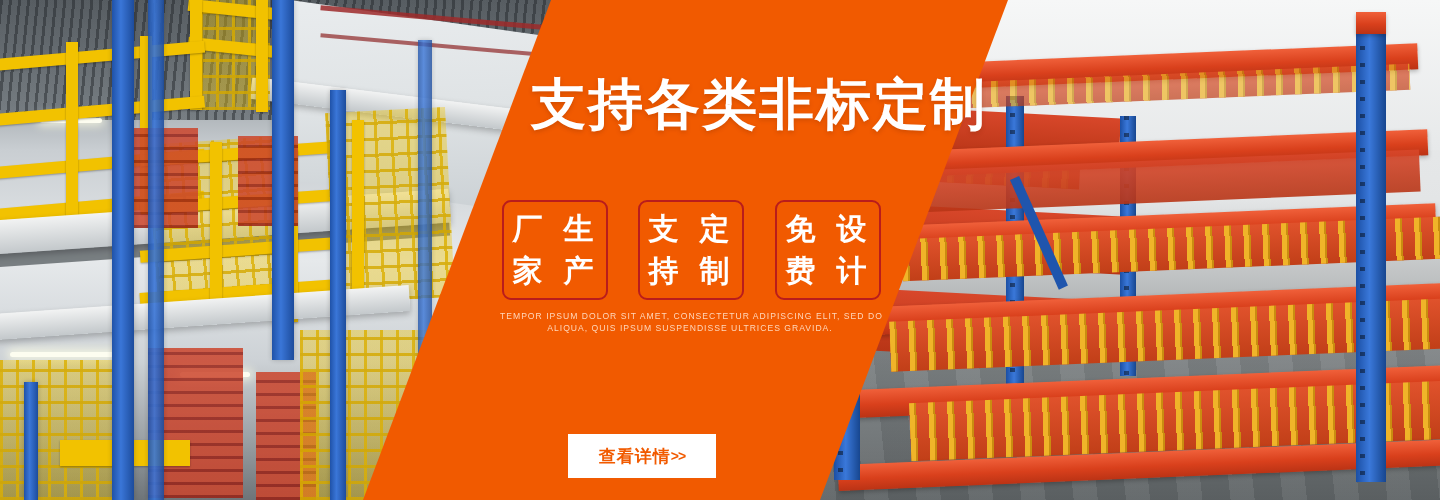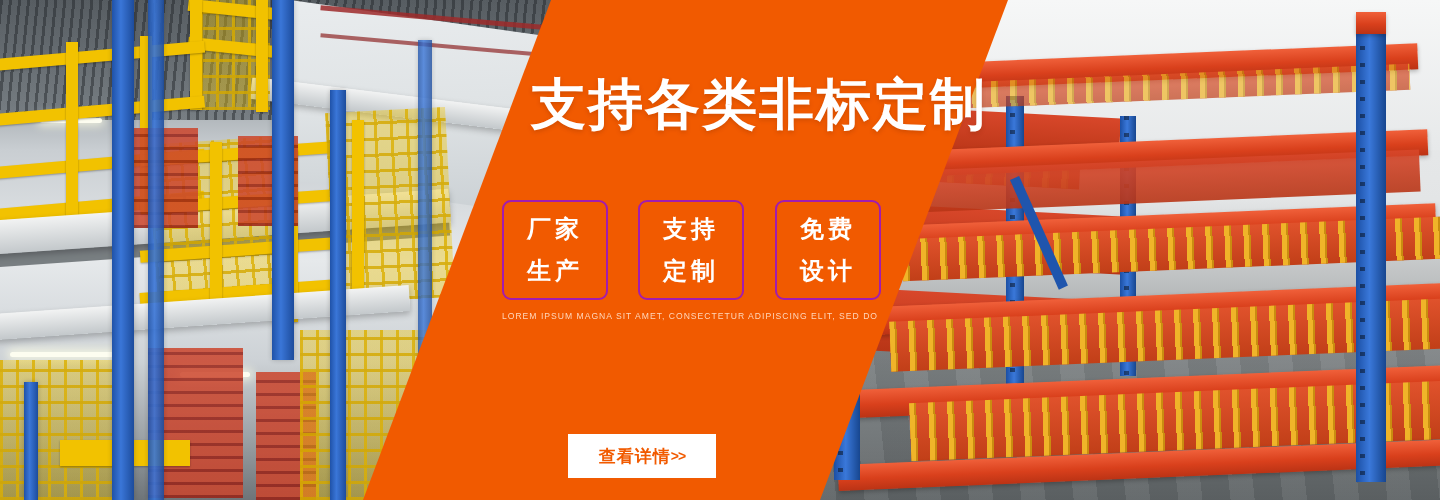--- a/index.html
+++ b/index.html
@@ -160,24 +160,24 @@
   }
   .subhead {
     position:absolute; left:533px; top:144px;
     font-size:25px; color:#ffffff; letter-spacing:5.3px;
     white-space:nowrap;
   }
 
   .badges { position:absolute; left:502px; top:200px; }
   .badge {
     position:absolute; top:0; width:106px; height:100px;
-    border:2px solid #a21caf; border-radius:9px;
-    color:#ffffff; font-size:24px; font-weight:bold;
+    border:2px solid #b91c1c; border-radius:9px;
+    color:#ffffff; font-size:30px; font-weight:bold;
     line-height:42px; letter-spacing:4px;
-    display:flex; flex-direction:column;
+    display:flex; flex-direction:row;
     align-items:center; justify-content:center;
     text-align:center;
   }
   .badge .ln { display:block; }
   .badge:nth-child(1){ left:0; }
   .badge:nth-child(2){ left:136px; }
   .badge:nth-child(3){ left:273px; }
 
   .lorem {
     position:absolute; left:500px; top:310px; width:380px;
@@ -314,21 +314,22 @@
         <span class="ln">支持</span>
         <span class="ln">定制</span>
       </div>
       <div class="badge">
         <span class="ln">免费</span>
         <span class="ln">设计</span>
       </div>
     </div>
 
     <div class="lorem">
-      <div>LOREM IPSUM MAGNA SIT AMET, CONSECTETUR ADIPISCING ELIT, SED DO</div>
+      <div>TEMPOR IPSUM DOLOR SIT AMET, CONSECTETUR ADIPISCING ELIT, SED DO</div>
+      <div>ALIQUA, QUIS IPSUM SUSPENDISSE ULTRICES GRAVIDA.</div>
     </div>
 
     <div class="cta">
       <span class="cta-label">查看详情</span>
       <span class="cta-arrow">&gt;&gt;</span>
     </div>
 
   </div>
 </div>
 

